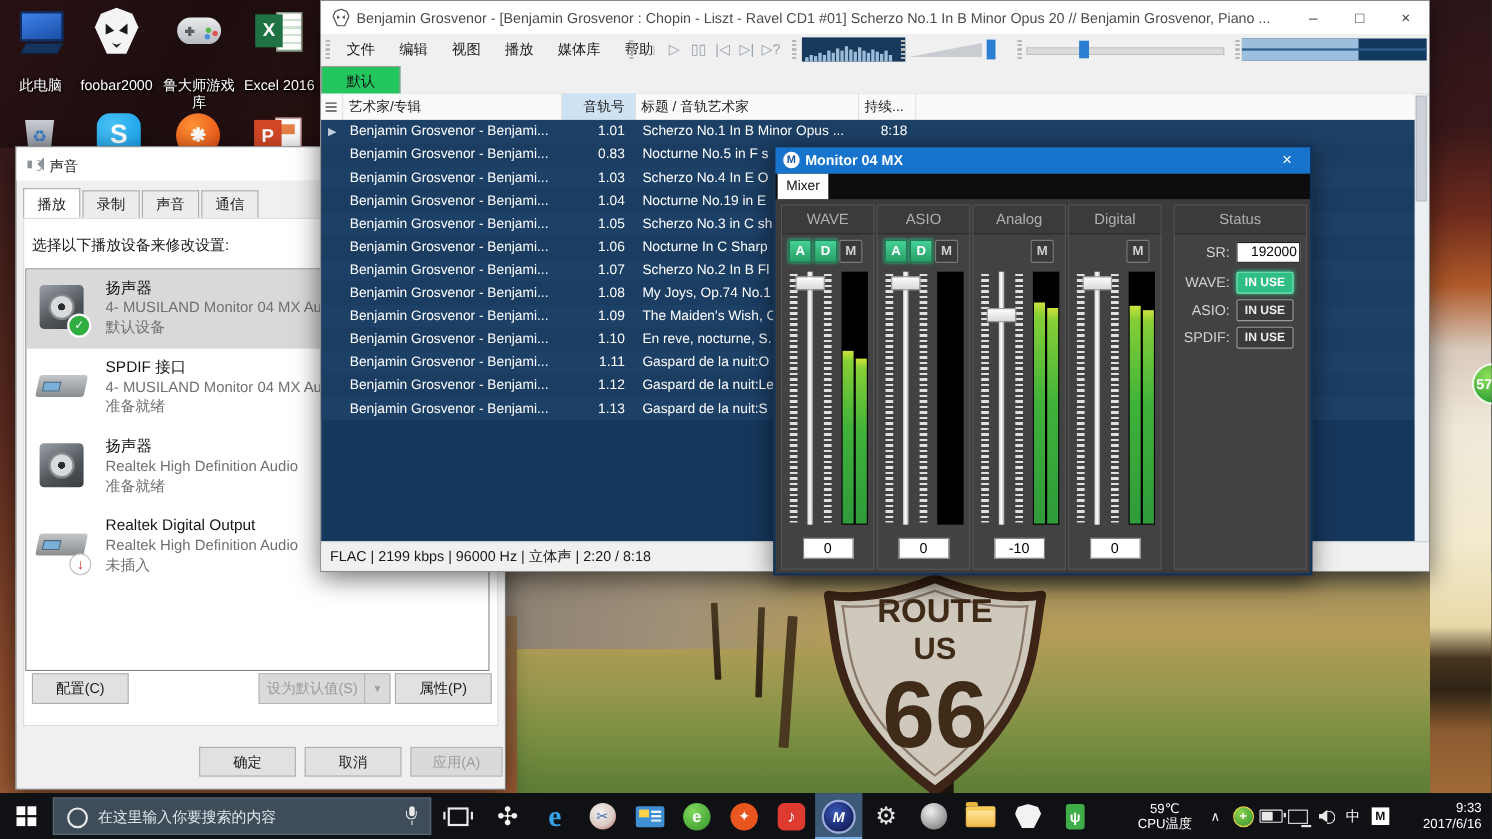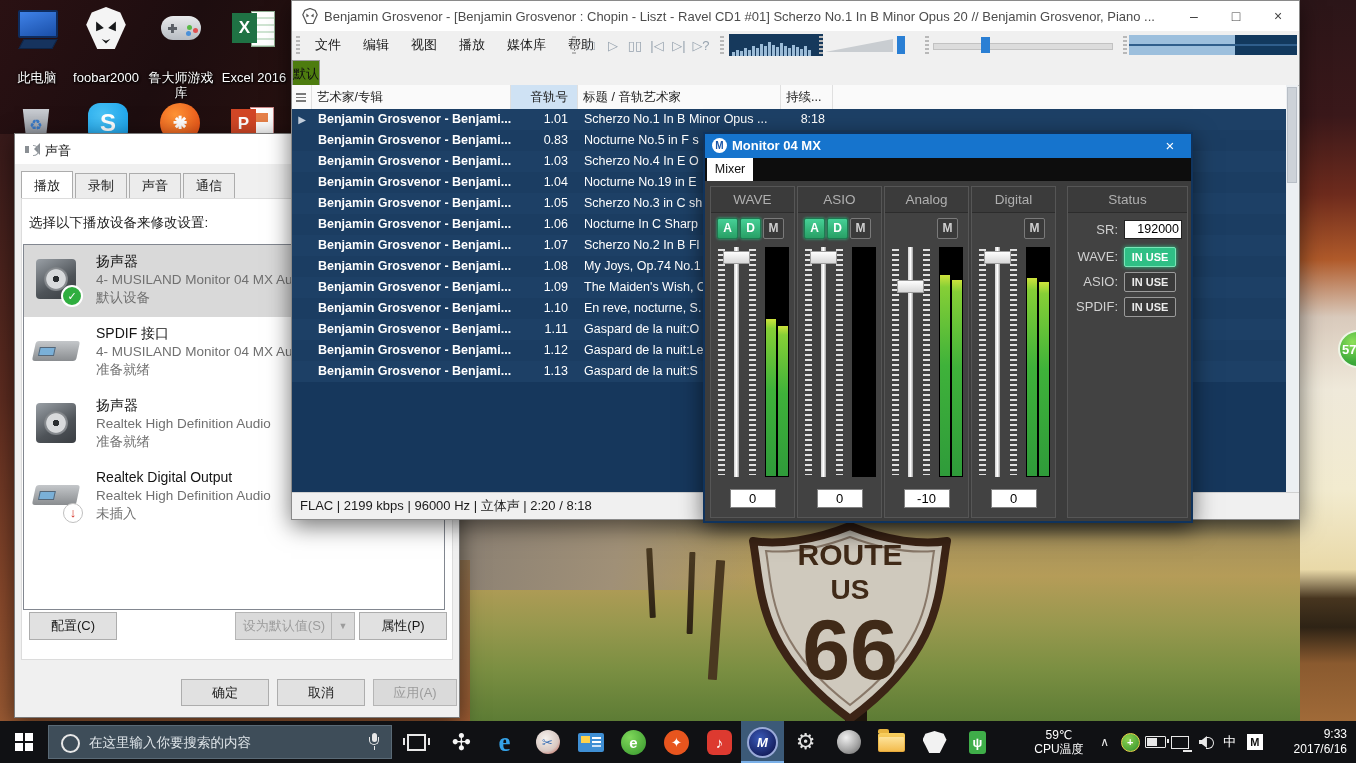--- a/index.html
+++ b/index.html
@@ -147,40 +147,40 @@
   #fb-volume .vh{position:absolute;right:4px;top:2px;width:8px;height:18px;background:#2a7fd4;}
   #fb-seek{position:absolute;left:641px;top:3px;width:178px;height:22px;}
   #fb-seek .track{position:absolute;left:0;top:9px;width:100%;height:5px;background:#dcdcdc;
     border:1px solid #c2c2c2;}
   #fb-seek .sh{position:absolute;top:3px;width:9px;height:16px;background:#2a7fd4;}
   #fb-wave{position:absolute;left:837px;top:4px;width:168px;height:20px;background:#12395e;}
   #fb-wave .fill{position:absolute;left:0;top:0;height:100%;background:#9cbfdd;}
   #fb-wave::after{content:"";position:absolute;left:0;top:9px;width:100%;height:2px;background:#2f5e8c;}
   #fb-tabstrip{position:absolute;left:0;top:58px;right:0;height:26px;background:#f0f0f0;
     border-bottom:1px solid #b8b8b8;}
-  #fb-tab{position:absolute;left:0;top:1px;height:25px;line-height:25px;padding:0 0;background:#4d7c0f;
+  #fb-tab{position:absolute;left:0;top:1px;height:25px;line-height:25px;padding:0 22px;background:#22c55e;
     border:1px solid #9a9a9a;border-bottom:none;font-size:13px;color:#111;}
   #fb-header{position:absolute;left:0;top:84px;right:12px;height:24px;background:#fafafa;
     display:flex;font-size:12.5px;color:#222;border-bottom:1px solid #e4e4e4;justify-content:center;}
   .hc{line-height:24px;border-right:1px solid #e0e0e0;box-sizing:border-box;padding:0 5px;
     white-space:nowrap;overflow:hidden;}
   .hc.ic{width:20px;padding:0;}
   .hc.artist{width:199px;}
   .hc.track{width:67px;background:#cfe2f4;text-align:right;padding-right:9px;}
   .hc.title{width:203px;}
   .hc.dur{width:52px;text-align:left;}
   .hc.rest{flex:1;border-right:none;}
   .hdr-list-ic{display:inline-block;width:10px;height:9px;margin:8px 0 0 4px;
     background:repeating-linear-gradient(180deg,#7a7a7a 0 1.5px,transparent 1.5px 3.5px);}
   #fb-rows{position:absolute;left:0;top:108px;right:12px;height:386px;background:#16375c;overflow:hidden;}
   .pl-row{display:flex;height:21px;background:#1d4066;font-size:12.5px;color:#fff;}
   .pl-row:nth-child(even){background:#1b3d62;}
   .pl-row .c{line-height:21px;box-sizing:border-box;white-space:nowrap;overflow:hidden;}
   .c.ic{width:20px;text-align:center;}
-  .c.artist{width:199px;padding-left:6px;font-weight:bold;}
+  .c.artist{width:199px;padding-left:6px;}
   .c.track{width:67px;text-align:right;padding-right:10px;}
   .c.title{width:203px;padding-left:6px;}
   .c.dur{width:52px;text-align:right;padding-right:8px;}
   .playarrow{color:#c2cedc;font-size:10px;}
   #fb-scroll{position:absolute;right:1px;top:84px;width:12px;height:410px;background:#eceff2;}
   #fb-scroll .thumb{position:absolute;left:1px;top:2px;width:10px;height:96px;background:#cdd2d8;
     border:1px solid #b8bec6;box-sizing:border-box;}
   #fb-status{position:absolute;left:0;bottom:0;right:0;height:26px;background:#f0f0f0;
     border-top:1px solid #d0d0d0;line-height:26px;font-size:13px;color:#1a1a1a;padding-left:8px;}
 

